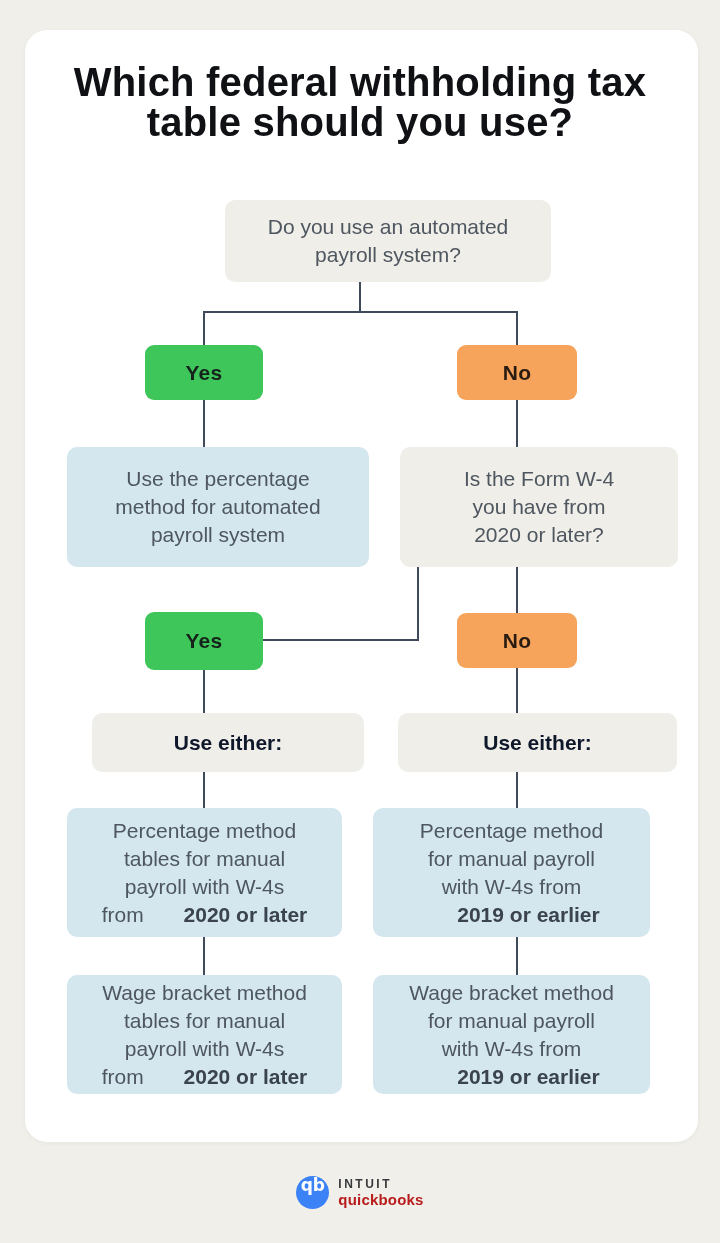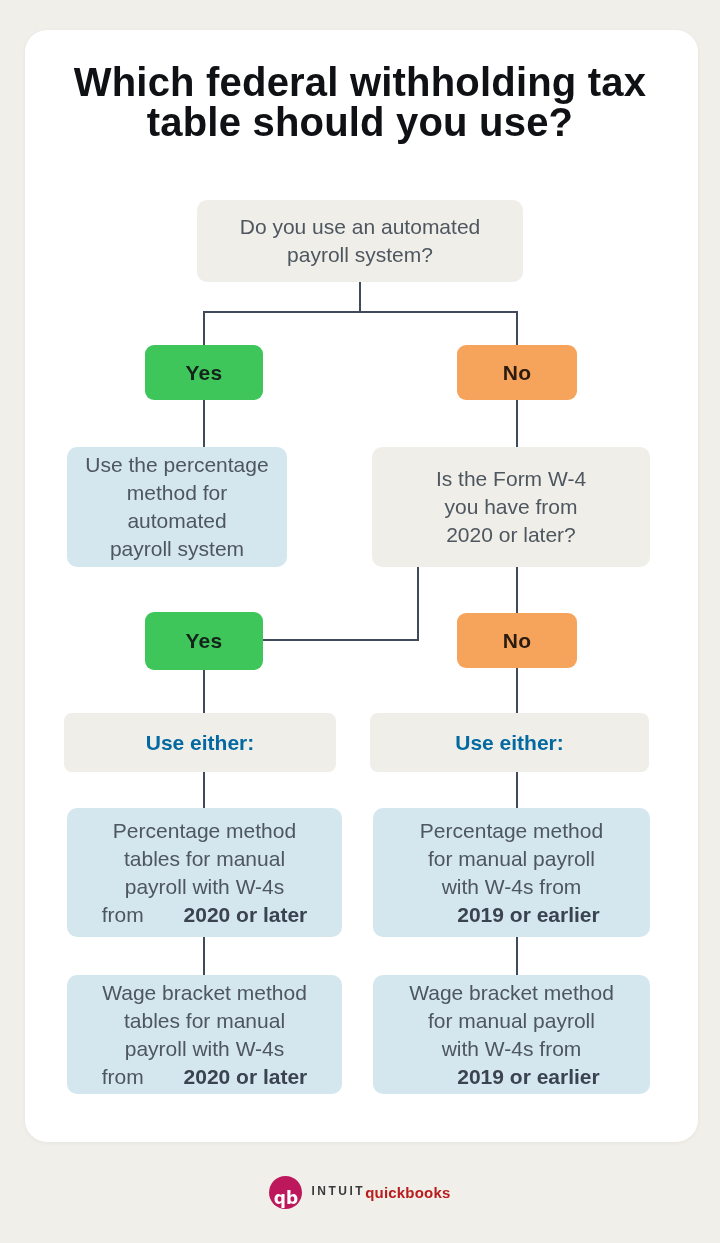--- a/index.html
+++ b/index.html
@@ -26,51 +26,51 @@
   .node{
     position:absolute;
     display:flex;align-items:center;justify-content:center;
     text-align:center;
     font-size:21px;line-height:28px;
     color:#4e565f;
     white-space:pre-line;
     border-radius:10px;
     padding:4px 8px;box-sizing:border-box;
   }
-  .node.gray{background:#efeee9;}
+  .node.gray{background:#efeee9;margin-left:28px;}
   .node.blue{background:#d4e7ee;}
   .node b{color:#3a434f;font-weight:700;margin-left:34px;}
-  .node.either{font-weight:700;color:#0369a1;font-size:21px;border-radius:8px;}
+  .node.either{font-weight:700;color:#0f172a;font-size:21px;}
   .btn{
     position:absolute;
     display:flex;align-items:center;justify-content:center;
     font-size:21px;font-weight:800;color:#16231b;
     border-radius:9px;letter-spacing:0.3px;
   }
   .btn.green{background:#3ec65a;text-align:right;}
   .btn.orange{background:#f6a45b;color:#2a1c10;}
   .line{position:absolute;background:#3f4b5b;}
   .vline{width:2px;}
   .hline{height:2px;}
   .logo{
     position:absolute;left:0;top:1176px;width:720px;
     display:flex;align-items:center;justify-content:center;gap:9px;
   }
   .qb-circle{
     width:33px;height:33px;border-radius:50%;
-    background:#be185d;
-    display:flex;align-items:flex-end;justify-content:center;
+    background:#3b82f6;
+    display:flex;align-items:flex-start;justify-content:center;
     flex:0 0 auto;
   }
   .qb-circle span{
     color:#ffffff;font-weight:700;font-size:17px;
     font-family:"DejaVu Sans", sans-serif;
     position:relative;top:-1px;letter-spacing:0;
   }
-  .logo-text{display:flex;flex-direction:row;align-items:flex-start;line-height:1;}
+  .logo-text{display:flex;flex-direction:column;align-items:flex-start;line-height:1;}
   .logo-intuit{
     font-size:12px;font-weight:700;letter-spacing:2.5px;
     color:#393a3d;margin-bottom:2px;
   }
   .logo-qb{
     font-size:15px;font-weight:700;color:#b91c1c;letter-spacing:0.2px;
   }
 </style>
 </head>
 <body>
@@ -97,21 +97,21 @@
   <div class="line vline" style="left:516px;top:771px;height:37px;"></div>
   <div class="line vline" style="left:203px;top:936px;height:39px;"></div>
   <div class="line vline" style="left:516px;top:936px;height:39px;"></div>
 
   <div class="node gray" style="left:197px;top:200px;width:326px;height:82px;">Do you use an automated
 payroll system?</div>
 
   <div class="btn green" style="left:145px;top:345px;width:118px;height:55px;">Yes</div>
   <div class="btn orange" style="left:457px;top:345px;width:120px;height:55px;">No</div>
 
-  <div class="node blue" style="left:67px;top:447px;width:220px;height:120px;">Use the percentage
+  <div class="node blue" style="left:67px;top:447px;width:302px;height:120px;">Use the percentage
 method for automated
 payroll system</div>
   <div class="node gray" style="left:372px;top:447px;width:278px;height:120px;">Is the Form W-4
 you have from
 2020 or later?</div>
 
   <div class="btn green" style="left:145px;top:612px;width:118px;height:58px;">Yes</div>
   <div class="btn orange" style="left:457px;top:613px;width:120px;height:55px;">No</div>
 
   <div class="node gray either" style="left:64px;top:713px;width:272px;height:59px;">Use either:</div>

